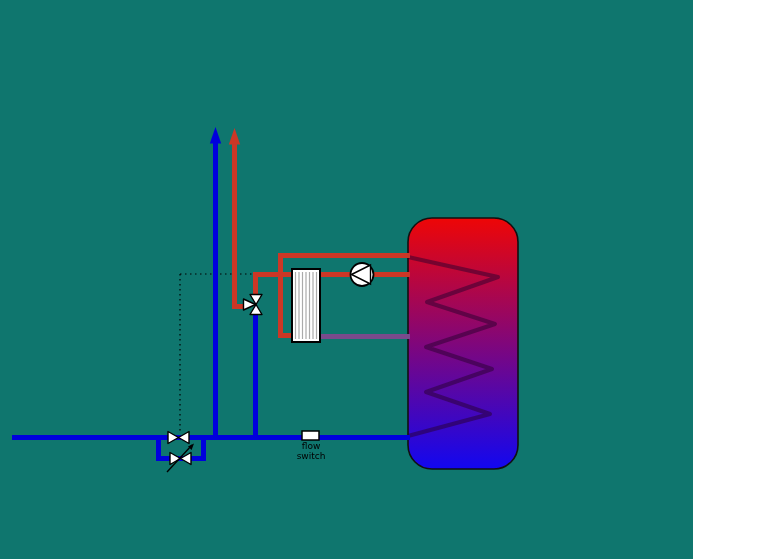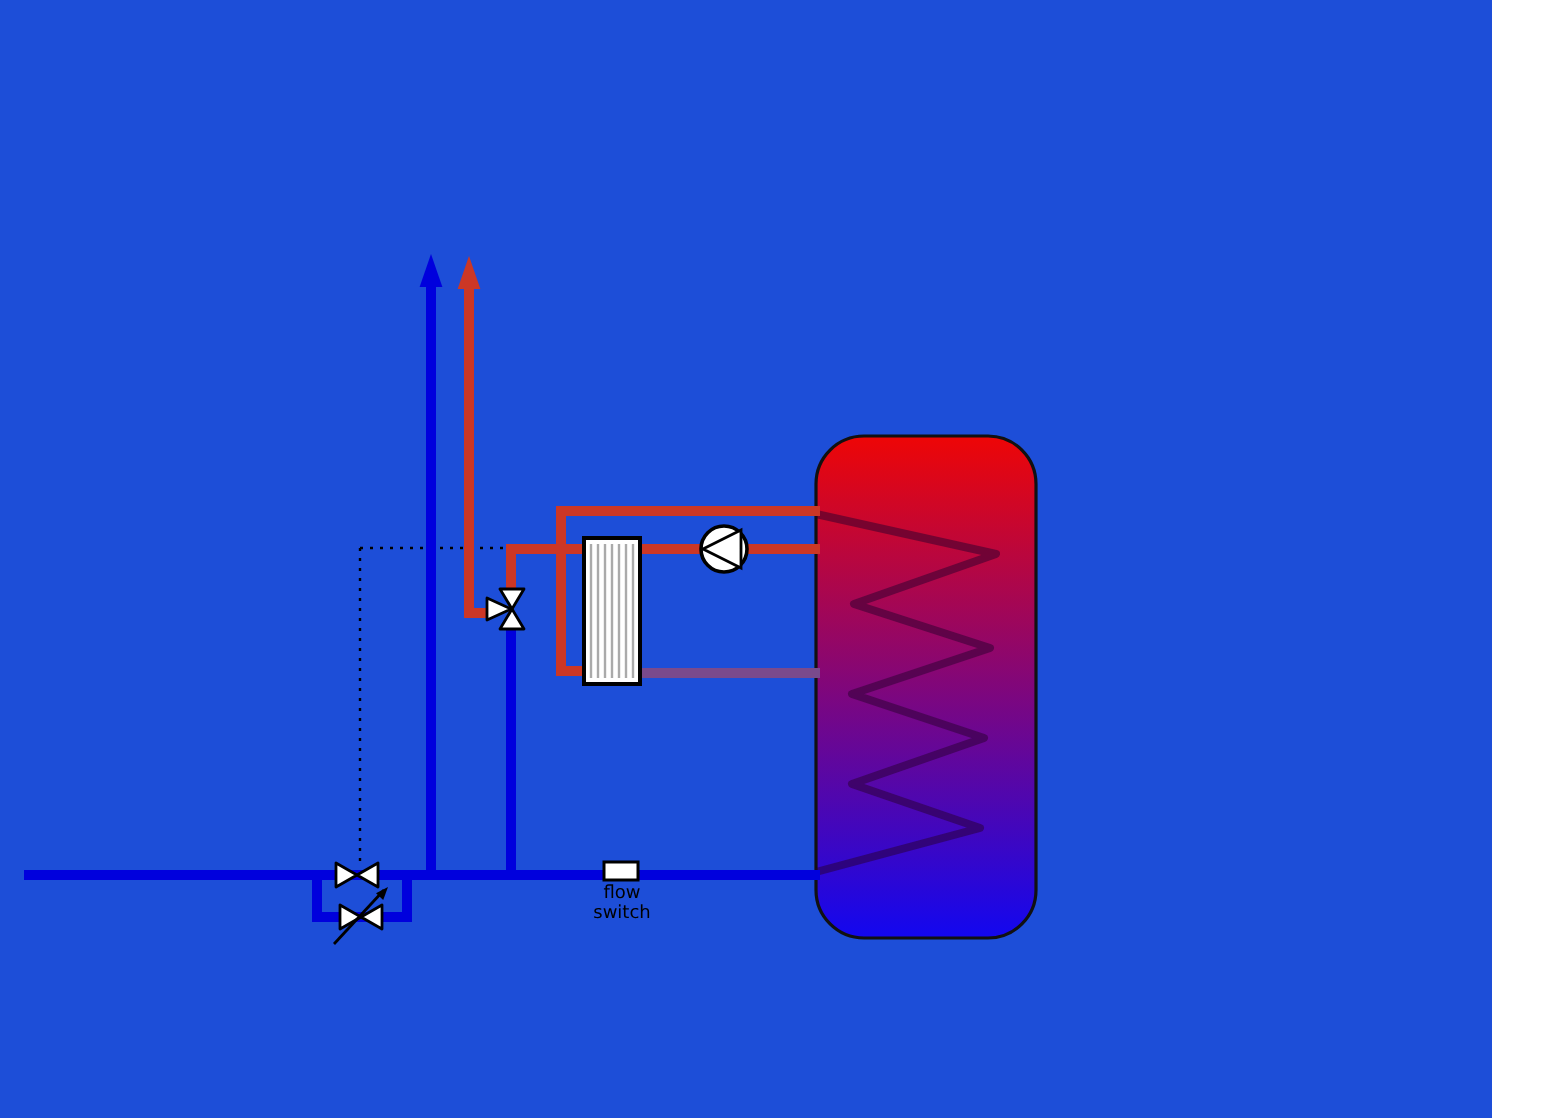--- a/index.html
+++ b/index.html
@@ -3,23 +3,23 @@
 <meta charset="utf-8">
 <style>
   html, body {
     margin: 0;
     padding: 0;
     background: #ffffff;
     font-family: "DejaVu Sans", "Liberation Sans", sans-serif;
   }
   .stage {
     position: relative;
-    width: 746px;
+    width: 693px;
     height: 559px;
-    background: #1d4ed8;
+    background: #0f766e;
     overflow: hidden;
   }
   svg { display: block; }
   text.small-label {
     font-family: "DejaVu Sans", "Liberation Sans", sans-serif;
     font-size: 9px;
     fill: #000000;
   }
 </style>
 </head>

